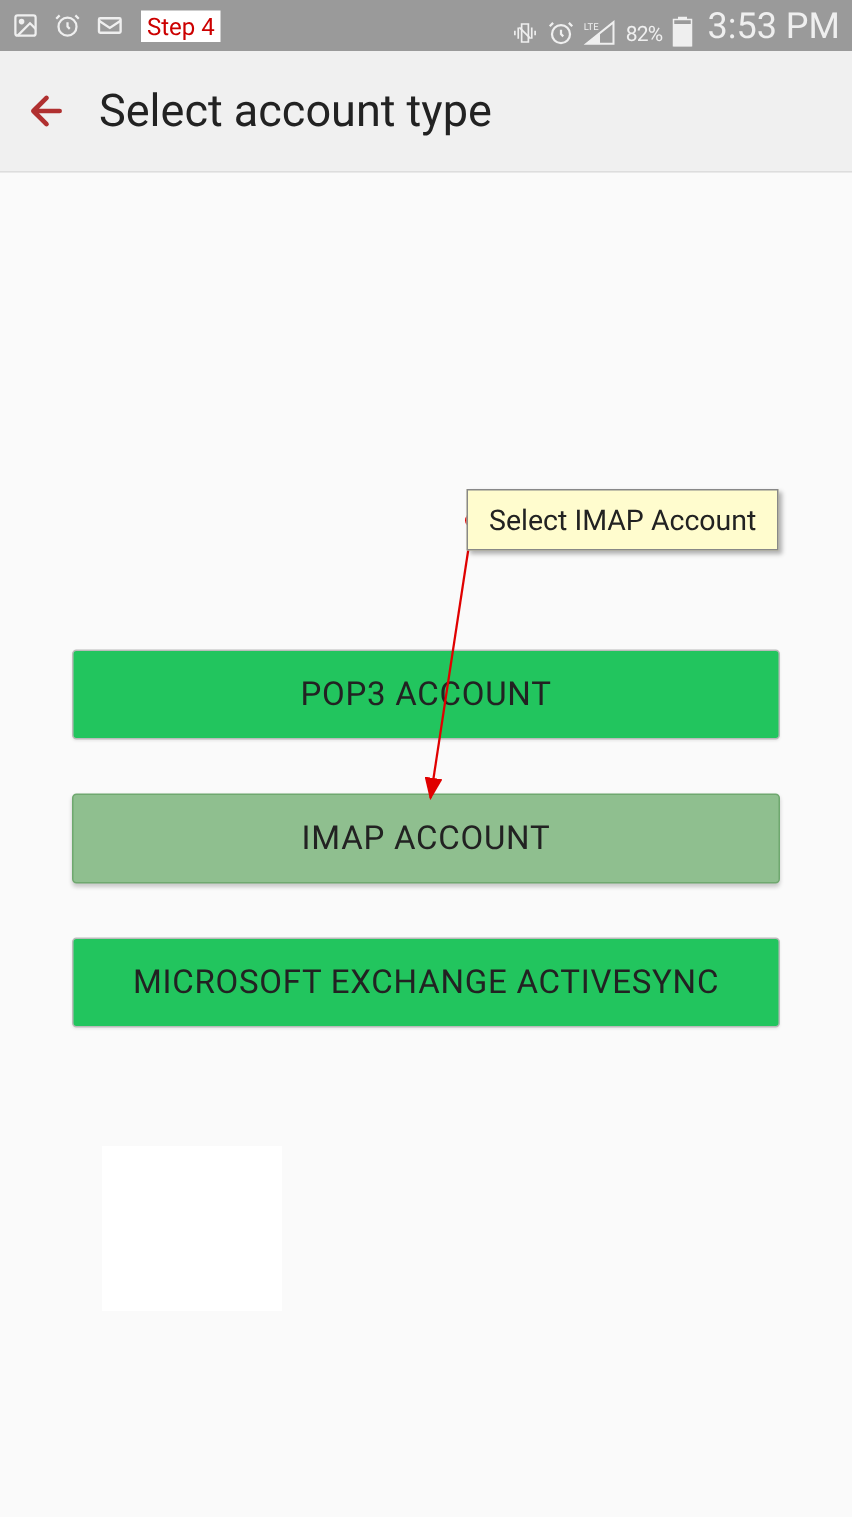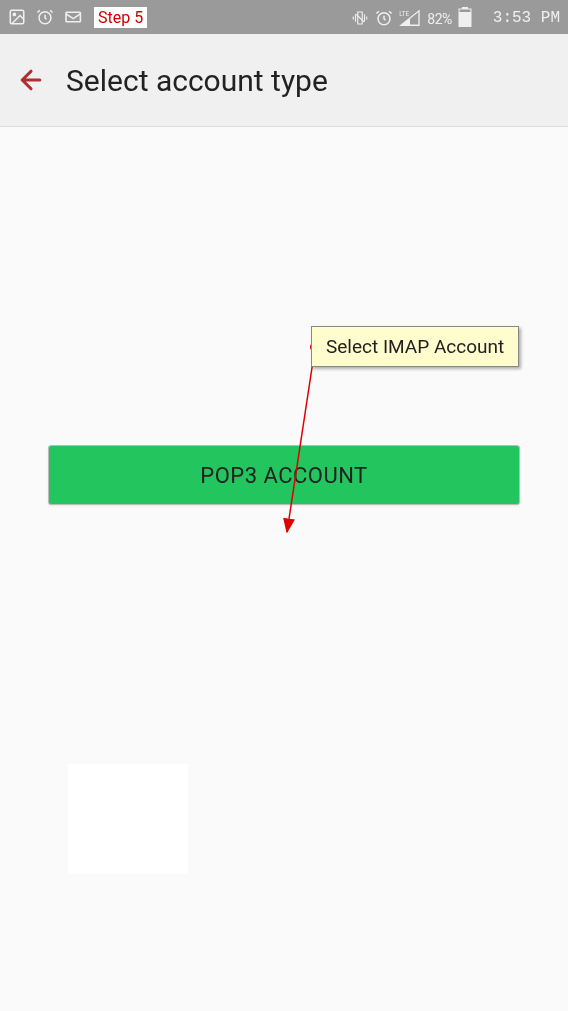--- a/index.html
+++ b/index.html
@@ -25,24 +25,24 @@
     .status-right { display: flex; align-items: flex-end; gap: 6px; }
     .step-label {
       background: #fff;
       color: #cc0000;
       font-size: 16px;
       padding: 1px 4px;
       font-weight: 400;
     }
     .status-icon { display: inline-flex; }
     .battery-text { font-size: 14px; letter-spacing: -0.5px; }
-    .time-text { font-size: 16px; margin-left: 15px; font-family: Liberation Mono, monospace; }
+    .time-text { font-size: 24px; margin-left: 4px; }
 
     .app-bar {
-      height: 93px;
+      height: 81px;
       background: #f0f0f0;
       border-bottom: 1px solid #ddd;
       display: flex;
       align-items: center;
       padding: 0 16px;
       gap: 20px;
     }
     .back-arrow {
       color: #b03030;
       cursor: pointer;
@@ -130,21 +130,21 @@
           <circle cx="12" cy="13" r="8"></circle>
           <path d="M12 9v4l2 2M5 3L2 6M22 6l-3-3"></path>
         </svg>
     </span>
     <span class="status-icon">
       <svg width="20" height="16" viewBox="0 0 24 20" fill="none" stroke="#efefef" stroke-width="2">
           <rect x="2" y="4" width="18" height="12" rx="1"></rect>
           <path d="M2 6l9 6 9-6"></path>
         </svg>
     </span>
-    <span class="step-label">Step 5</span>
+    <span class="step-label">Step 4</span>
   </div>
   <div class="status-right">
     <span class="status-icon">
       <svg width="18" height="18" viewBox="0 0 24 24" fill="#efefef">
           <path d="M3 10v4M6 7v10M18 7v10M21 10v4M9 4h6v16H9z" stroke="#efefef" stroke-width="1.5" fill="none"></path>
           <path d="M7 7l10 10" stroke="#efefef" stroke-width="1.5"></path>
         </svg>
     </span>
     <span class="status-icon">
       <svg width="18" height="18" viewBox="0 0 24 24" fill="none" stroke="#efefef" stroke-width="2">
@@ -176,20 +176,26 @@
     <svg width="30" height="30" viewBox="0 0 24 24" fill="none" stroke="#b03030" stroke-width="2.5" stroke-linecap="round" stroke-linejoin="round">
         <path d="M19 12H5M12 19l-7-7 7-7"></path>
       </svg>
   </span>
   <span class="app-title">Select account type</span>
 </div>
 
 <div class="content">
   <div class="option-button">
     <span>POP3 ACCOUNT</span>
+  </div>
+  <div class="option-button selected">
+    <span>IMAP ACCOUNT</span>
+  </div>
+  <div class="option-button">
+    <span>MICROSOFT EXCHANGE ACTIVESYNC</span>
   </div>
 </div>
 
 <div class="white-square"></div>
 
 <svg class="annotation-arrow" width="568" height="1011">
   <defs>
     <marker id="arrowhead" markerWidth="10" markerHeight="8" refX="9" refY="4" orient="auto">
       <polygon points="0 0, 10 4, 0 8" fill="#e00000"></polygon>
     </marker>

